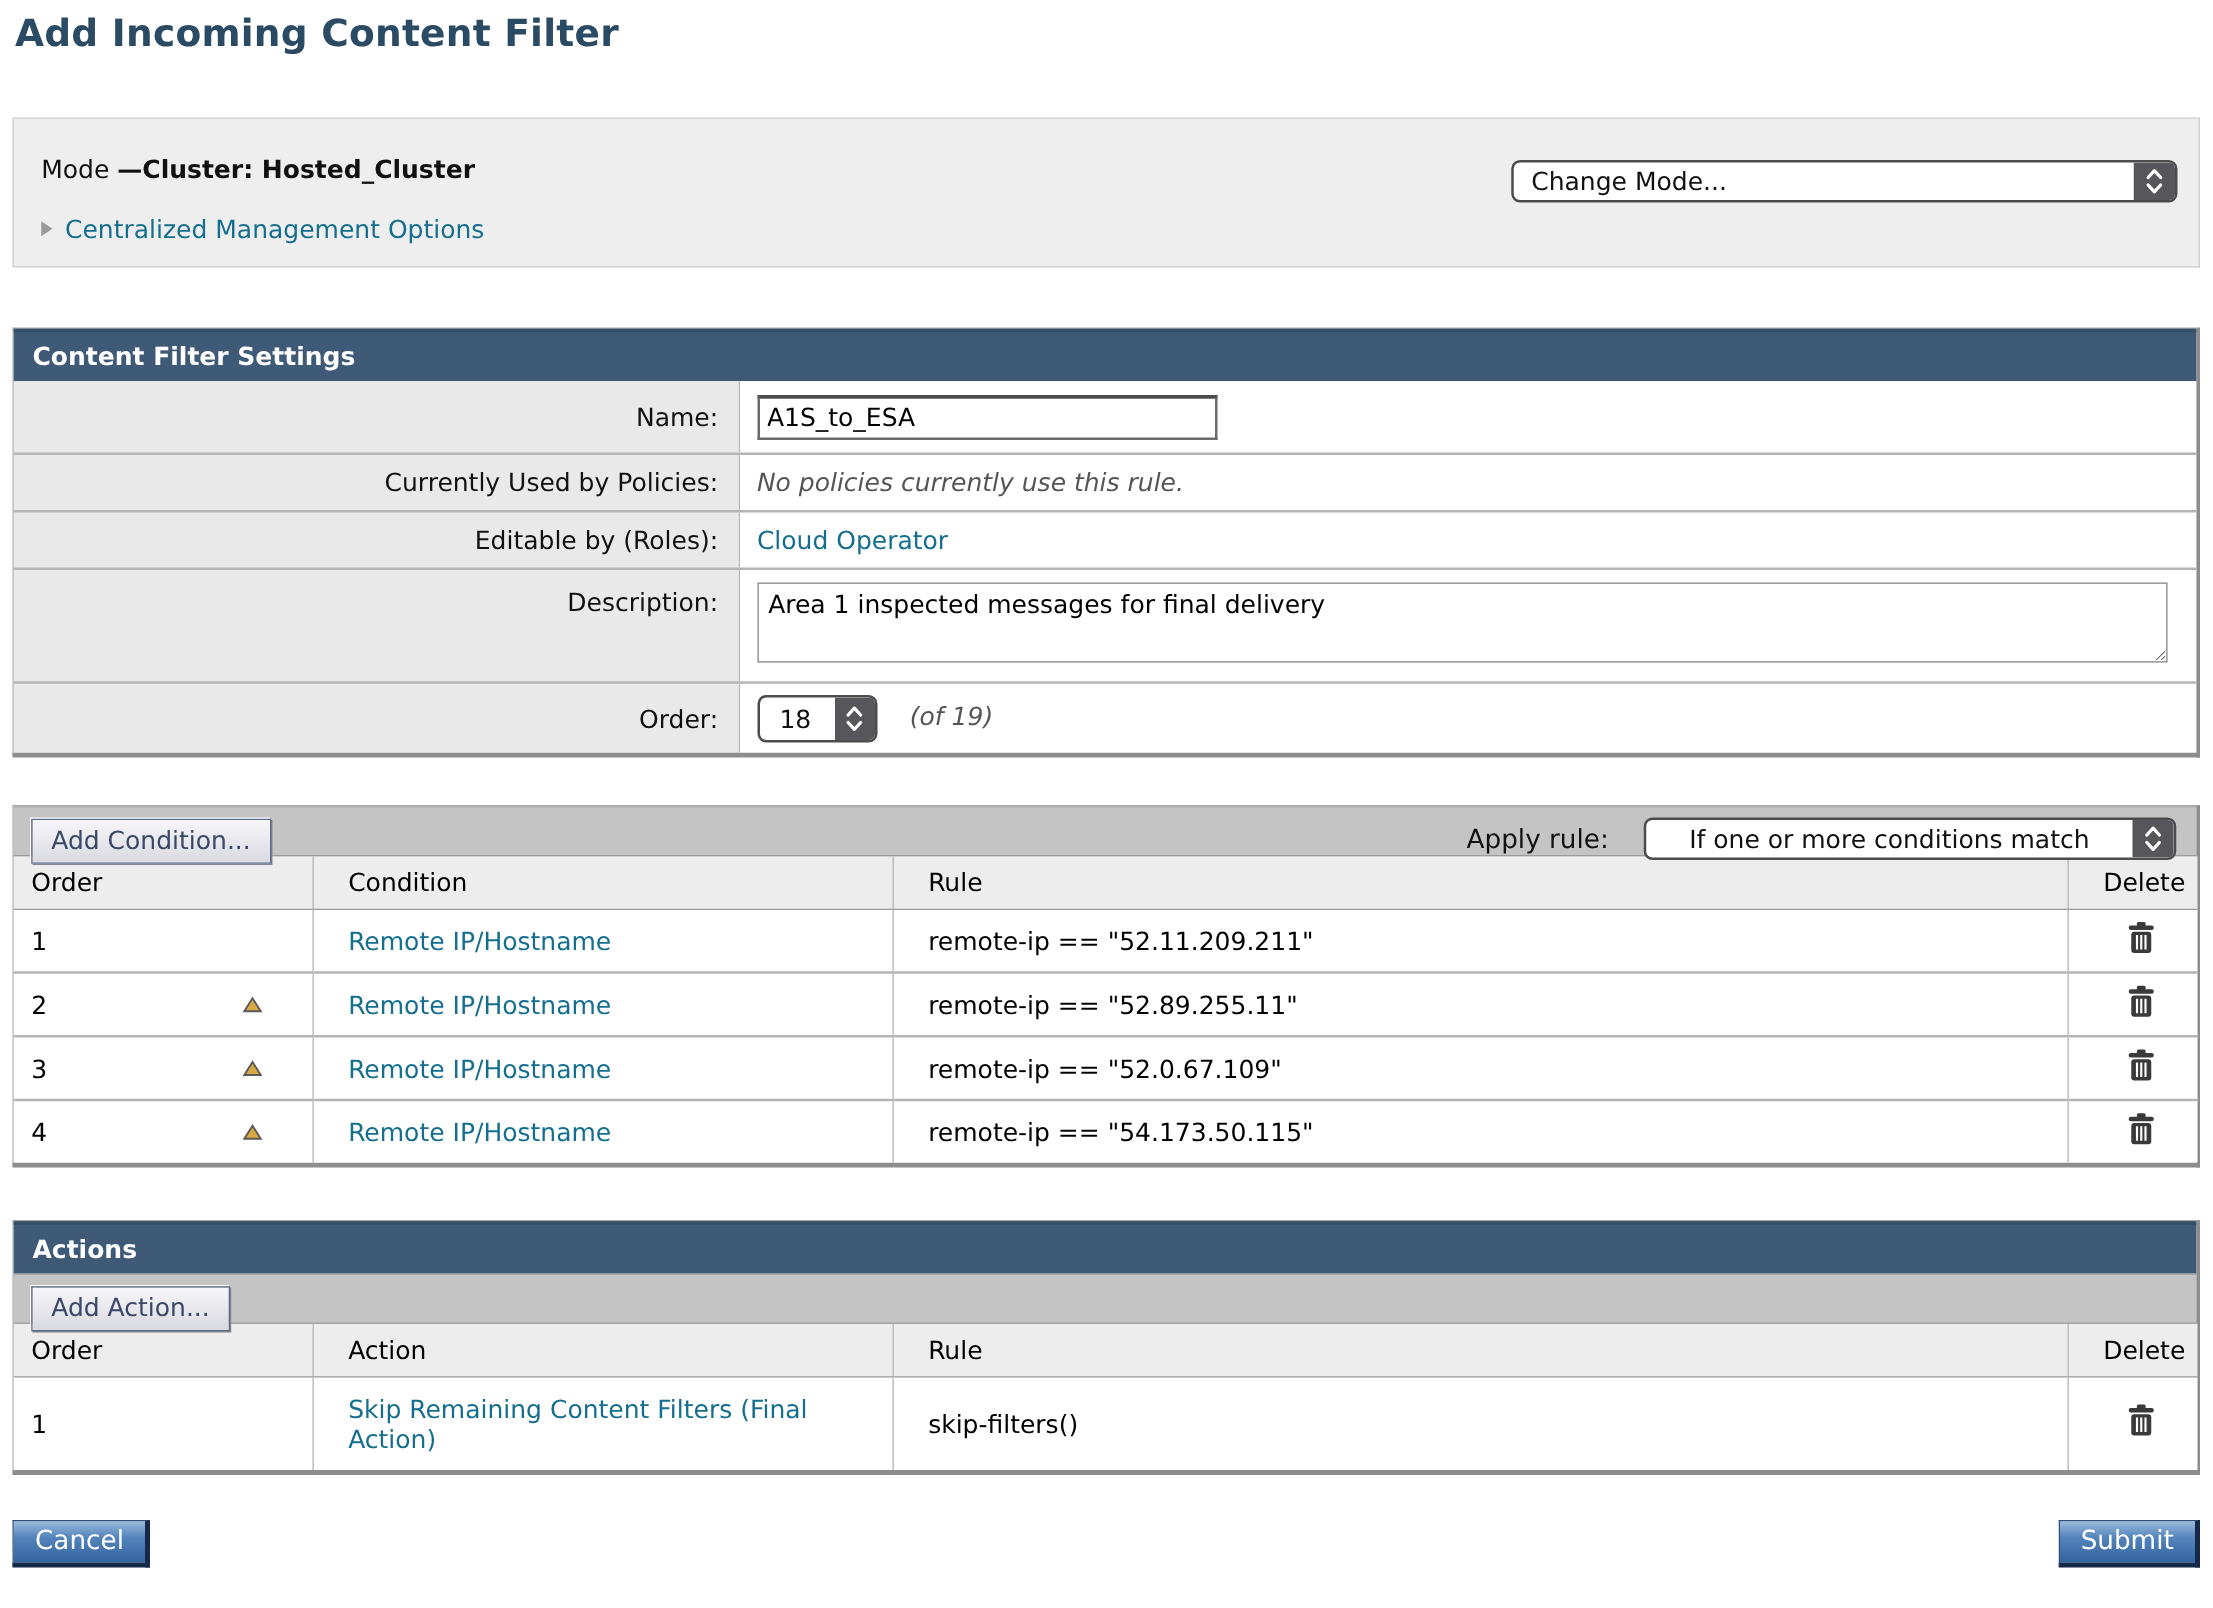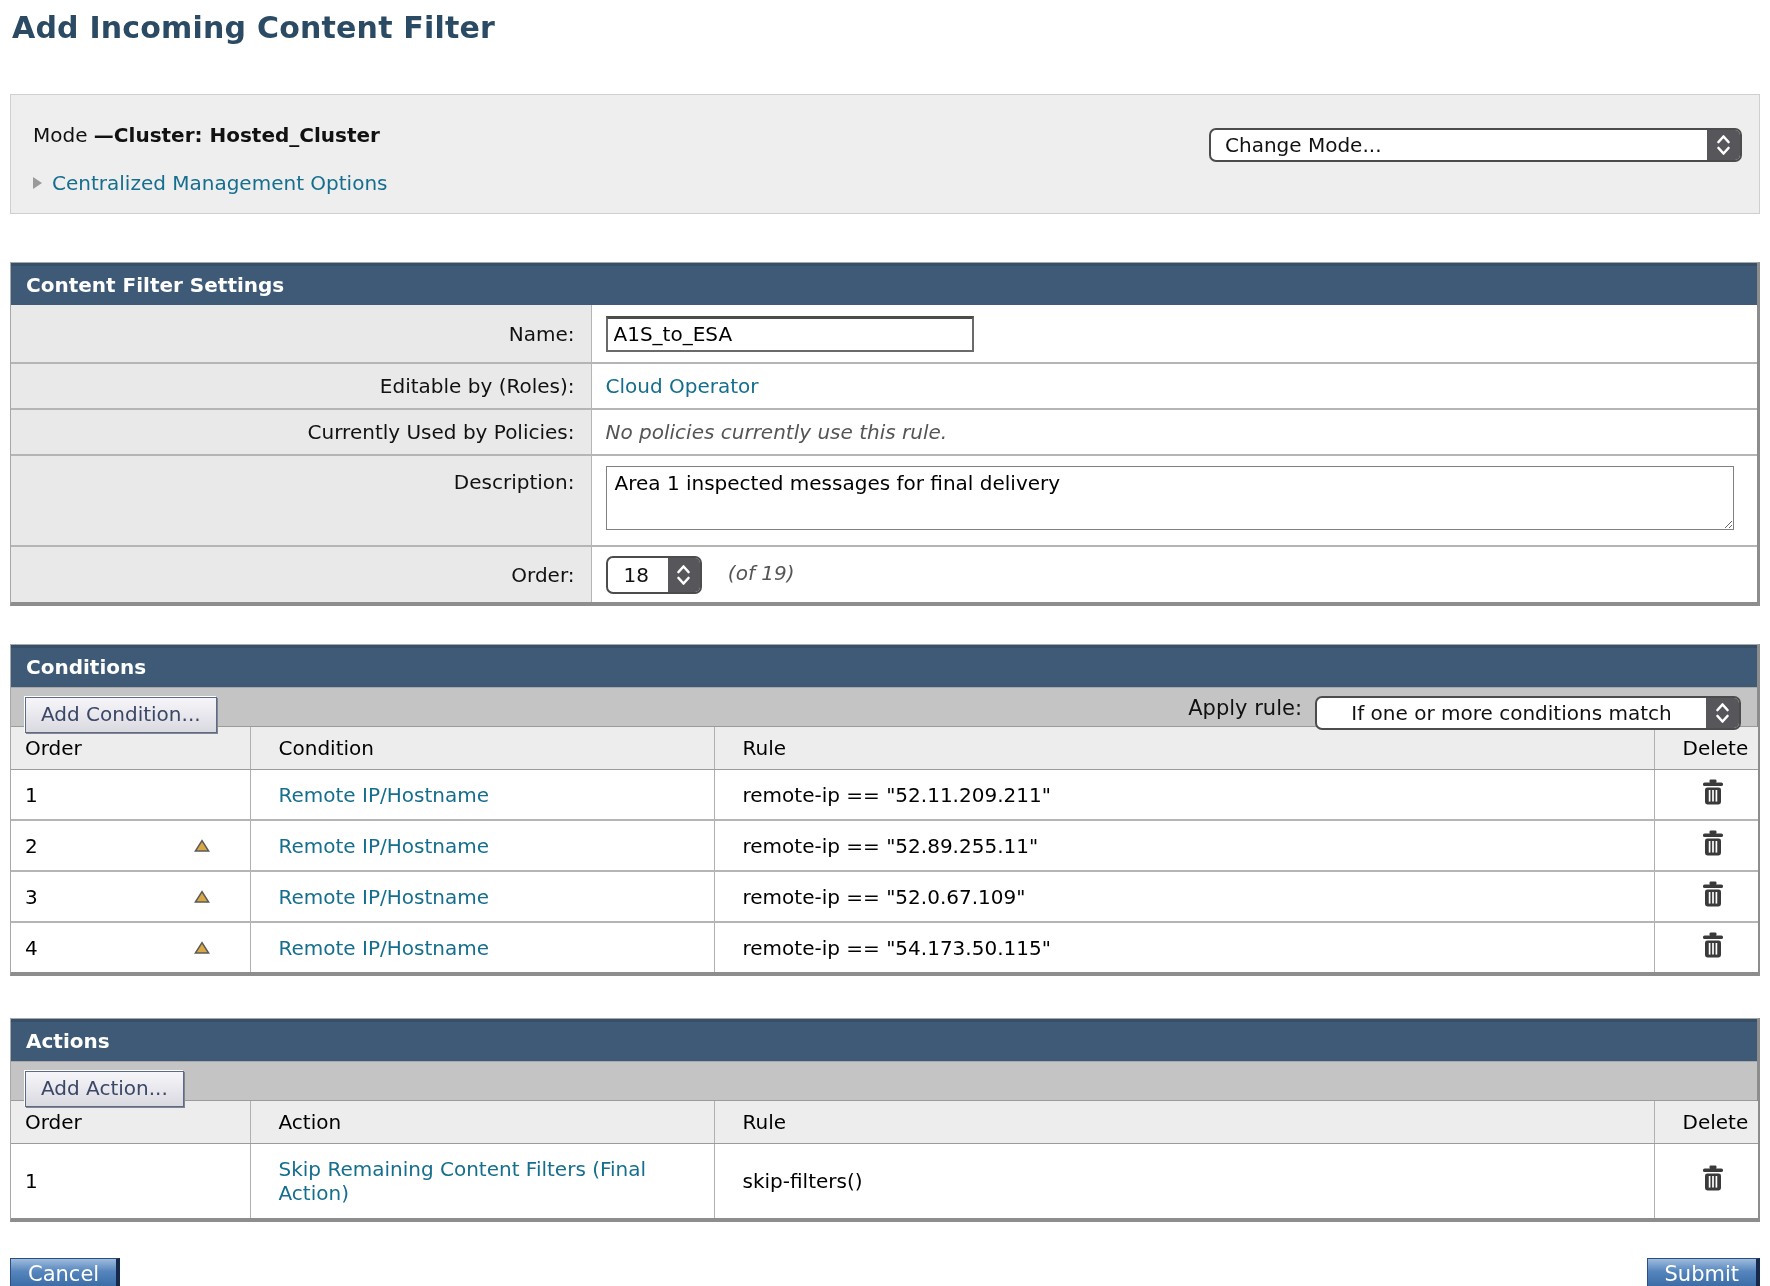--- a/index.html
+++ b/index.html
@@ -74,21 +74,21 @@
   
   .toolbar {
     position:relative; background:#c4c4c4; border-top:1px solid #a9a9a9;
     border-bottom:1px solid #9b9b9b; height:40px; padding:9px 0 0 14px;
   }
   .bevel-btn {
     display:inline-block; background:linear-gradient(#f6f6fa,#d9d9e0);
     border:1px solid #5d6b8a; box-shadow:-1px -1px 0 #ffffff, 1px 1px 0 #85858d;
     color:#3a4766; font-family:inherit; font-size:20px; padding:4px 15px 6px 15px; cursor:pointer;
   }
-  .apply-rule { position:absolute; right:16px; top:8px; display:flex; align-items:flex-start; gap:13px; }
+  .apply-rule { position:absolute; right:16px; top:8px; display:flex; align-items:center; gap:28px; }
   .apply-rule-label { font-size:21px; color:#111; }
   .apply-select { width:426px; }
 
   
   table.grid { width:100%; border-collapse:collapse; table-layout:fixed; }
   table.grid th {
     background:#ededed; font-weight:normal; text-align:left; font-size:20px;
     padding:9px 14px; border-bottom:1px solid #9b9b9b;
   }
   table.grid th + th, table.grid td + td { border-left:1px solid #b0b0b0;padding-left:28px; }
@@ -139,26 +139,26 @@
   <div class="panel-header">Content Filter Settings</div>
   <table class="kv">
     <tbody>
         <tr>
       <td class="kv-label" style="height:58px;text-align:right;">Name:</td>
       <td class="kv-value">
         <input class="name-input" type="text" value="A1S_to_ESA" style="">
       </td>
     </tr>
     <tr>
+      <td class="kv-label" style="height:46px;">Currently Used by Policies:</td>
+      <td class="kv-value"><span class="italic-note">No policies currently use this rule.</span></td>
+    </tr>
+    <tr>
       <td class="kv-label" style="height:46px;">Editable by (Roles):</td>
       <td class="kv-value"><a class="teal-link">Cloud Operator</a></td>
-    </tr>
-    <tr>
-      <td class="kv-label" style="height:46px;">Currently Used by Policies:</td>
-      <td class="kv-value"><span class="italic-note">No policies currently use this rule.</span></td>
     </tr>
     <tr>
       <td class="kv-label v-top" style="height:86px;">Description:</td>
       <td class="kv-value v-top" style="padding-top:8px;">
         <textarea class="desc-textarea" style="">Area 1 inspected messages for final delivery</textarea>
       </td>
     </tr>
     <tr>
       <td class="kv-label" style="height:56px;">Order:</td>
       <td class="kv-value">
@@ -172,21 +172,20 @@
           </span>
         </span>
         <span class="order-suffix">(of 19)</span>
       </td>
     </tr>
   </tbody>
     </table>
 </div>
 
 <div class="panel mt-conditions">
-  <div class="panel-header">Conditions</div>
   <div class="toolbar">
     <button class="bevel-btn">Add Condition...</button>
     <div class="apply-rule">
       <span class="apply-rule-label">Apply rule:</span>
       <span class="mac-select apply-select">
         <span class="val" style="justify-content:center;">If one or more conditions match</span>
         <span class="stepper">
           <svg width="17" height="24" viewBox="0 0 17 24">
               <path d="M3.5 9 L8.5 3.5 L13.5 9" fill="none" stroke="#fff" stroke-width="2.6" stroke-linecap="round" stroke-linejoin="round"></path>
               <path d="M3.5 15 L8.5 20.5 L13.5 15" fill="none" stroke="#fff" stroke-width="2.6" stroke-linecap="round" stroke-linejoin="round"></path>

